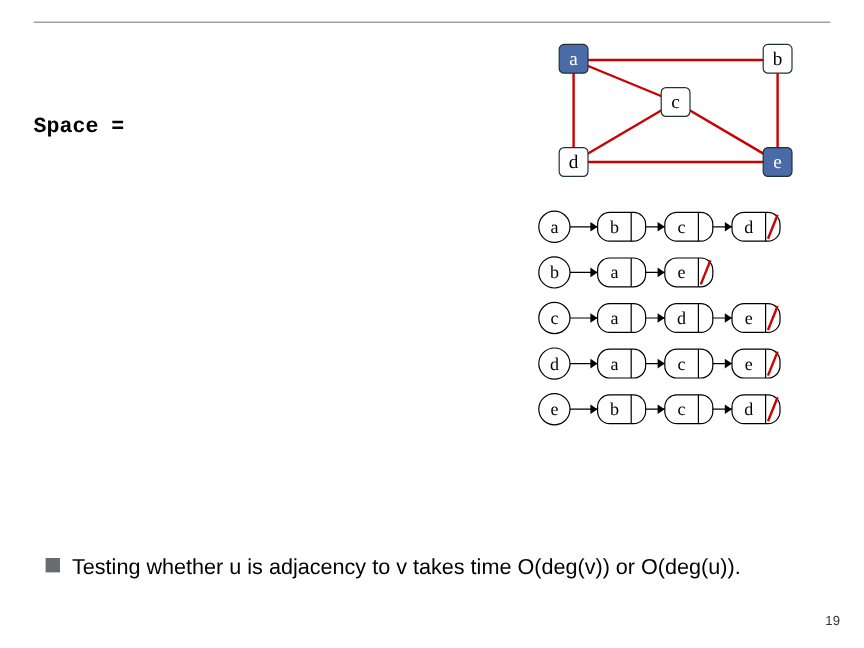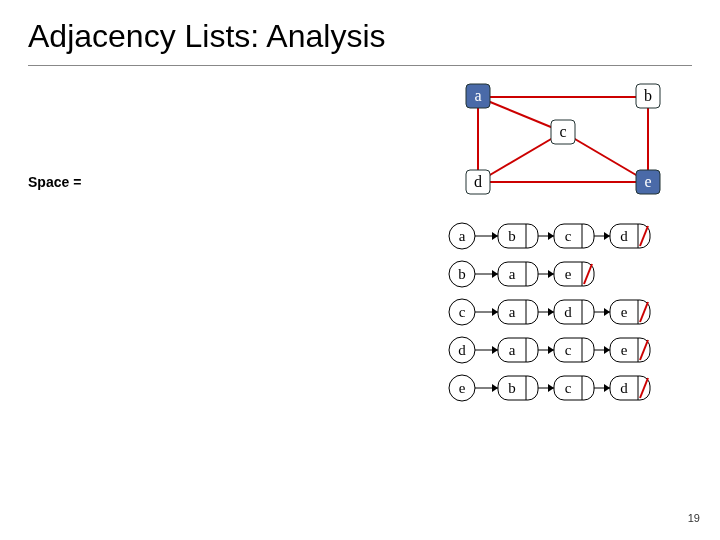--- a/index.html
+++ b/index.html
@@ -28,24 +28,25 @@
     border-top: 1px solid #888;
     margin: 0 0 6px 0;
   }
   .content-row {
     display: flex;
     flex-direction: row;
     align-items: flex-start;
   }
   .formula-block {
     flex: 1;
-    margin-top: 100px;
-    font-size: 14px;
+    margin-top: 68px;
+    font-size: 18px;
     font-weight: bold;
     line-height: 1.5;
+    font-family: Liberation Mono, monospace;
   }
   .formula-line2 {
     padding-left: 20px;
   }
   .v-green { color: #0a8a0a; font-weight: bold; }
   .diagram-block {
     width: 260px;
     margin-right: -6px;
   }
   .graph-svg { display: block; }
@@ -67,21 +68,20 @@
     right: 20px;
     bottom: 16px;
     font-size: 11px;
     color: #333;
   }
 </style>
 </head>
 <body>
 
 <div class="slide">
-  <h1 class="title">Adjacency Lists: Analysis</h1>
   <hr class="title-rule">
 
   <div class="content-row">
     <div class="formula-block">
       <div>Space =</div>
     </div>
 
     <div class="diagram-block">
       <svg class="graph-svg" width="250" height="140" viewBox="0 0 250 140">
 
@@ -202,15 +202,21 @@
           <line x1="156" y1="172" x2="172" y2="172" stroke="#000"></line>
           <polygon points="172,172 166,168 166,176" fill="#000"></polygon>
           <rect x="172" y="160" width="40" height="24" rx="10" fill="#fff" stroke="#000"></rect>
           <line x1="200" y1="160" x2="200" y2="184" stroke="#000"></line>
           <text x="186" y="177" text-anchor="middle" font-family="serif" font-size="15">d</text>
           <line x1="202" y1="182" x2="210" y2="162" stroke="#c00" stroke-width="2"></line>
         </svg>
     </div>
   </div>
 
+  <div class="bullet-block">
+    <div class="bullet-row">
+      <div class="bullet-dot"></div>
+      <div class="bullet-text">Testing whether u is adjacency to v takes time O(deg(v)) or O(deg(u)).</div>
+    </div>
+  </div>
 
   <div class="page-num">19</div>
 </div>
 
 </body></html>

